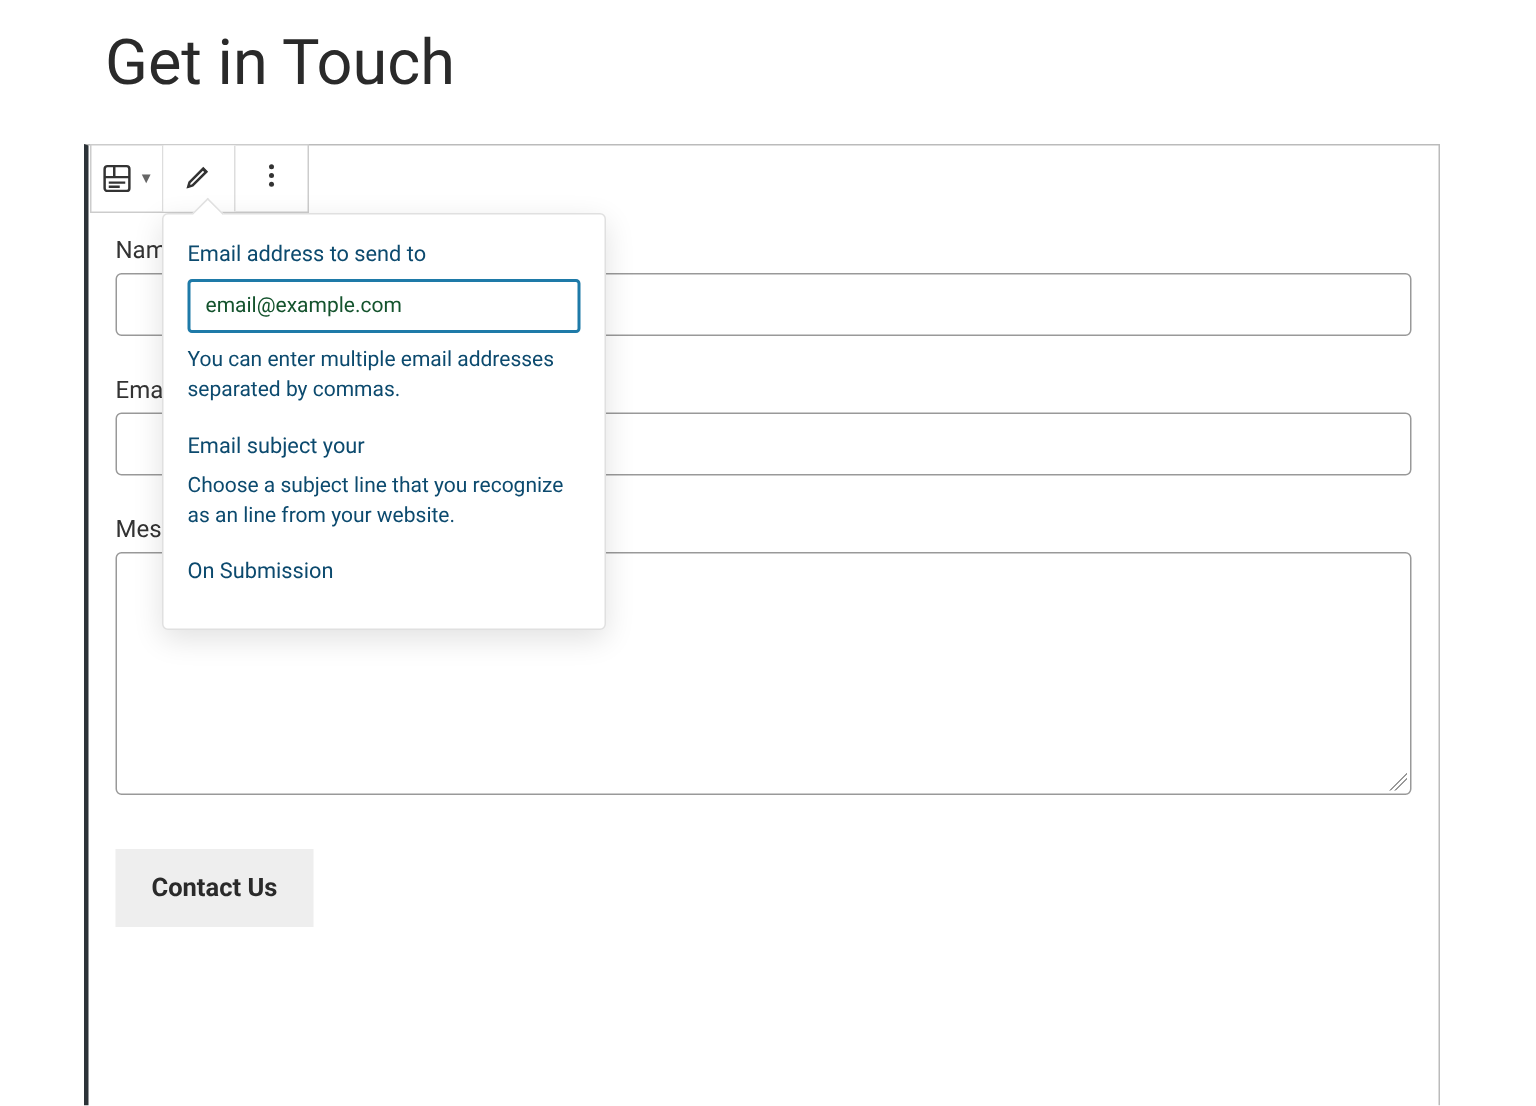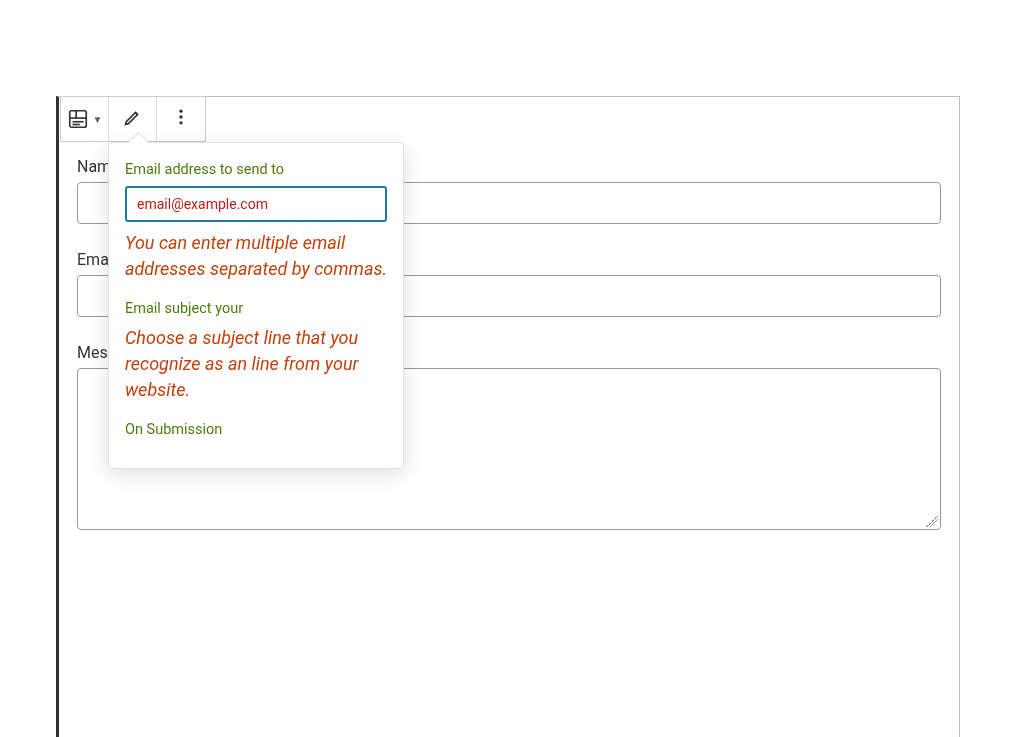--- a/index.html
+++ b/index.html
@@ -124,42 +124,41 @@
     top:-8px;
     left:22px;
     width:14px; height:14px;
     background:#fff;
     border-left:1px solid #e0e0e0;
     border-top:1px solid #e0e0e0;
     transform: rotate(45deg);
   }
   .pop-label {
     font-size: 14.5px;
-    color: #4d7c0f;
+    color: #0c4a6e;
     margin-bottom: 8px;
   }
   .pop-input {
     width: 100%;
     height: 36px;
     border: 2px solid #1e7aa8;
     border-radius: 3px;
     padding: 0 10px;
     font-size: 14px;
     font-family: inherit;
-    color: #b91c1c;
+    color: #14532d;
     margin-bottom: 8px;
   }
   .pop-input.plain {
     border: 1px solid #999;
     padding: 0 10px;
   }
   .pop-help {
-    font-size: 18px;
-    font-style: italic;
-    color: #c2410c;
+    font-size: 14px;
+    color: #0c4a6e;
     line-height: 1.45;
     margin-bottom: 18px;
   }
   .pop-select {
     position: relative;
     width: 100%;
     height: 36px;
     border: 1px solid #999;
     border-radius: 3px;
     display: flex;
@@ -173,31 +172,33 @@
     position: absolute;
     right: 10px; top: 50%;
     transform: translateY(-50%);
     color: #333;
   }
 </style>
 </head>
 <body>
 
 <div class="page">
+  <h1 class="page-title">Get in Touch</h1>
 
   <div class="canvas">
     <div class="field-label">Name</div>
     <div class="field-input"></div>
 
     <div class="field-label">Email</div>
     <div class="field-input"></div>
 
     <div class="field-label">Message</div>
     <div class="field-textarea"></div>
 
+    <div class="submit-btn">Contact Us</div>
   </div>
 
   <div class="toolbar">
     <div class="tool-btn">
       <span class="block-icon">
         <svg width="22" height="22" viewBox="0 0 24 24" fill="none" stroke="#333" stroke-width="1.8">
           <rect x="3" y="3" width="18" height="18" rx="2"></rect>
           <line x1="3" y1="11" x2="21" y2="11"></line>
           <line x1="10" y1="3" x2="10" y2="11"></line>
           <line x1="6" y1="15" x2="18" y2="15"></line>

